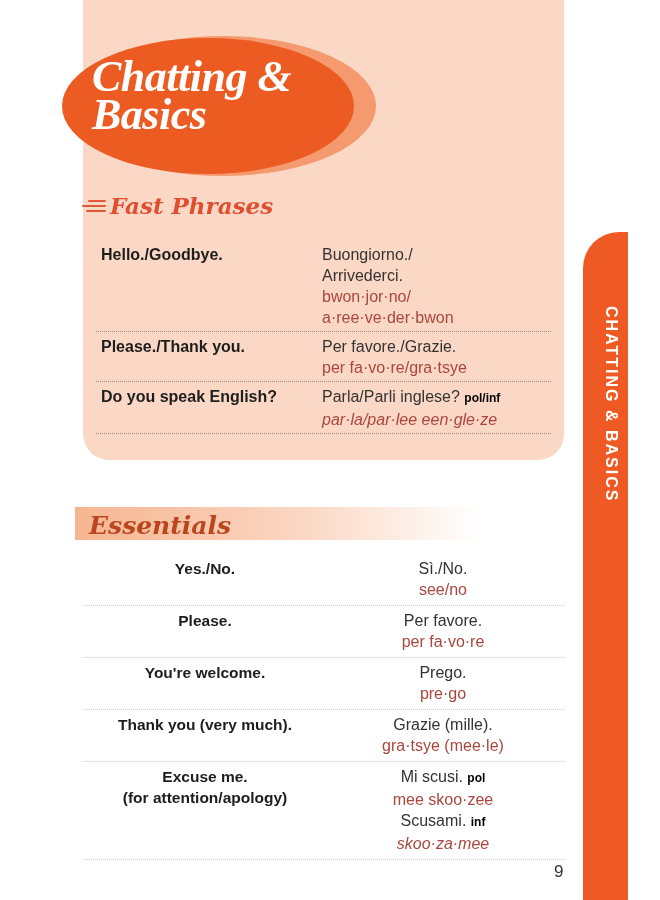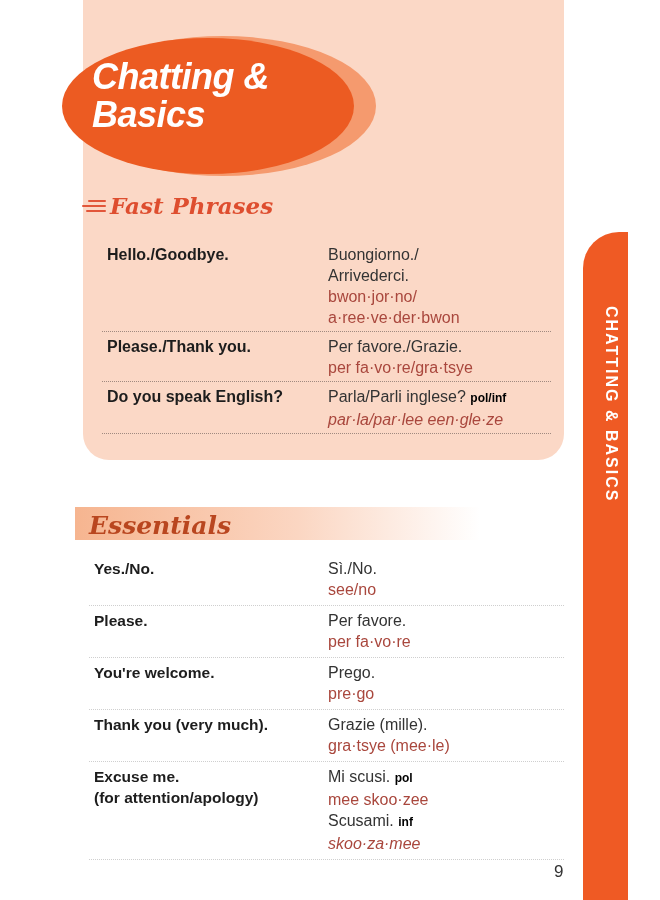--- a/index.html
+++ b/index.html
@@ -17,43 +17,43 @@
   .oval-shadow {
     position: absolute; left: 70px; top: 36px; width: 306px; height: 140px;
     background: #f59a6e; border-radius: 50%;
   }
   .oval {
     position: absolute; left: 62px; top: 38px; width: 292px; height: 136px;
     background: #ec5b22; border-radius: 50%;
   }
   .oval-title {
     position: absolute; left: 92px; top: 58px; width: 250px;
-    color: #fff; font-family: Liberation Sans, sans-serif; font-style: italic; font-weight: bold;
-    font-size: 36px; line-height: 38px; letter-spacing: -0.5px;
+    color: #fff; font-family: Liberation Serif, serif; font-style: italic; font-weight: bold;
+    font-size: 44px; line-height: 38px; letter-spacing: -0.5px;
   }
   .fast-header {
     position: absolute; left: 80px; top: 192px; display: flex; align-items: center;
   }
   .speed-lines { display: flex; flex-direction: column; gap: 3px; margin-right: 4px; }
   .speed-lines span { display: block; height: 2px; background: #e2563a; border-radius: 1px; }
   .fast-title {
     font-family: "DejaVu Serif", serif; font-style: italic; font-weight: bold;
     color: #de4e2f; font-size: 23px;
   }
   .phrase-table { position: absolute; left: 96px; width: 455px; }
   .row {
-    display: flex; border-bottom: 1.5px dotted #a08a80; padding: 4px 0 3px 5px; margin-left: 6px;
+    display: flex; border-bottom: 1.5px dotted #a08a80; padding: 4px 0 3px 5px;
   }
   .row .en { width: 221px; font-weight: bold; font-size: 16px; line-height: 21px; color: #1d1d1d; }
   .row .it { flex: 1; font-size: 16px; line-height: 21px; }
   .it .native { color: #333; display: block; }
   .it .pron { color: #a9473d; display: block; }
   .it .tag { color: #000000; font-weight: bold; font-size: 12px; }
   .fast-table { top: 240px; }
-  .ess-table { top: 554px; left: 83px; width: 481px; }
+  .ess-table { top: 554px; left: 83px; width: 481px; text-align: center; }
   .ess-table .row { border-bottom: 1.5px dotted #cfcfcf; padding: 4px 0 5px 5px; }
   .ess-table .row .en { width: 234px; font-size: 15.5px; }
   .ess-header {
     position: absolute; left: 75px; top: 507px; width: 405px; height: 33px;
     background: linear-gradient(to right, #f6b590 0%, #fbd6c2 55%, #ffffff 100%);
   }
   .ess-title {
     position: absolute; left: 14px; top: 4px;
     font-family: "DejaVu Serif", serif; font-style: italic; font-weight: bold;
     color: #b9461f; font-size: 25px;

